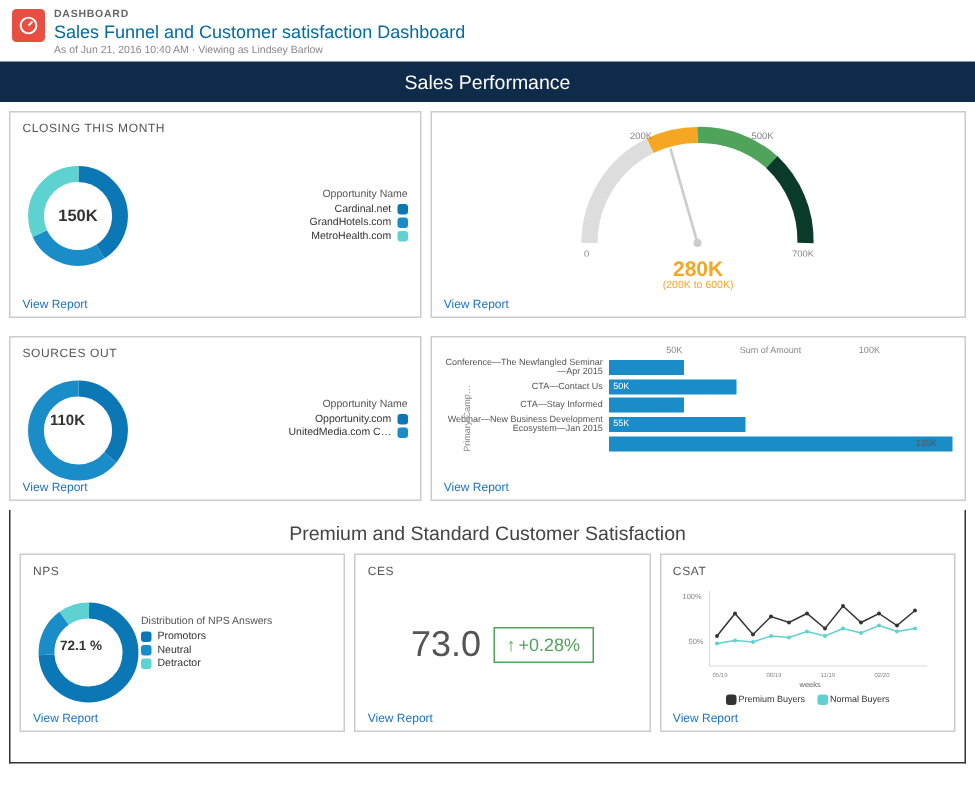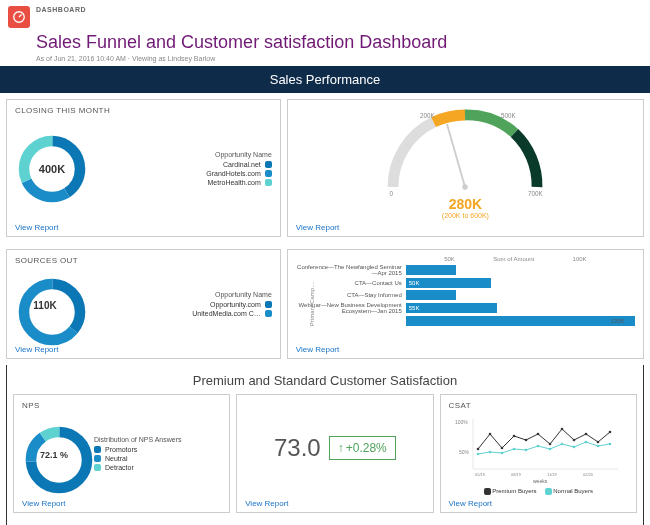--- a/index.html
+++ b/index.html
@@ -1,21 +1,21 @@
 <!DOCTYPE html>
 <html><head>
 <meta charset="utf-8">
 <style>
   * { box-sizing: border-box; margin: 0; padding: 0; }
   body { font-family: Arial, Helvetica, sans-serif; background: #fff; width: 650px; font-size: 9px; color: #333; }
   .header { display: flex; align-items: flex-start; padding: 6px 8px 4px; gap: 6px; }
   .app-icon { width: 22px; height: 22px; background: #e84e42; border-radius: 3px; display: flex; align-items: center; justify-content: center; flex-shrink: 0; }
   .app-icon svg { width: 14px; height: 14px; }
   .header-text .kicker { font-size: 7px; letter-spacing: 0.5px; color: #666; font-weight: bold; }
-  .header-text .title { font-size: 18px; color: #701a75; margin-top: 19px; }
+  .header-text .title { font-size: 12px; color: #0369a1; margin-top: 1px; }
   .header-text .meta { font-size: 7px; color: #888; margin-top: 2px; }
   .section-bar { background: #0f2b4a; color: #fff; text-align: center; padding: 6px 0; font-size: 13px; }
   .section-title { color: #444; text-align: center; padding: 8px 0 6px; font-size: 13px; border-top: 1px solid #333; margin: 0 6px; }
   .satis-wrap { border-left: 1px solid #333; border-right: 1px solid #333; border-bottom: 1px solid #333; margin: 0 6px 6px; padding-bottom: 14px; }
   .grid { display: grid; gap: 6px; padding: 6px; }
   .row2 { grid-template-columns: 1fr 1.3fr; }
   .row3 { grid-template-columns: 1.1fr 1fr 1fr; }
   .card { border: 1px solid #ccc; background: #fff; padding: 6px 8px 4px; position: relative; min-height: 110px; display: flex; flex-direction: column; }
   .card-title { font-size: 8px; color: #555; letter-spacing: 0.4px; margin-bottom: 4px; }
   .card-body { flex: 1; display: flex; align-items: center; }
@@ -72,21 +72,21 @@
   <div class="card">
     <div class="card-title">CLOSING THIS MONTH</div>
     <div class="card-body">
       <div class="donut-block">
         <div class="donut">
           <svg viewBox="0 0 42 42">
             <circle cx="21" cy="21" r="15.9" fill="none" stroke="#0b78b5" stroke-width="6" stroke-dasharray="41 59" stroke-dashoffset="25"></circle>
             <circle cx="21" cy="21" r="15.9" fill="none" stroke="#1a8cc8" stroke-width="6" stroke-dasharray="27 73" stroke-dashoffset="84"></circle>
             <circle cx="21" cy="21" r="15.9" fill="none" stroke="#5ed1d1" stroke-width="6" stroke-dasharray="32 68" stroke-dashoffset="57"></circle>
           </svg>
-          <div class="donut-label">400K</div>
+          <div class="donut-label">150K</div>
         </div>
         <div class="legend">
           <div class="legend-title">Opportunity Name</div>
           <div class="legend-row">
               <span>Cardinal.net</span>
               <span class="sw" style="background:#0b78b5"></span>
             </div>
           <div class="legend-row">
               <span>GrandHotels.com</span>
               <span class="sw" style="background:#1a8cc8"></span>
@@ -236,20 +236,21 @@
                 <span class="sw" style="background:#5ed1d1"></span>
                 <span>Detractor</span>
               </div>
         </div>
       </div>
     </div>
     <div class="view-link">View Report</div>
   </div>
 
   <div class="card">
+    <div class="card-title">CES</div>
     <div class="card-body">
       <div class="ces-body">
         <div class="ces-val">73.0</div>
         <div class="ces-delta">
           <span>↑</span>
           <span>+0.28%</span>
         </div>
       </div>
     </div>
     <div class="view-link">View Report</div>

